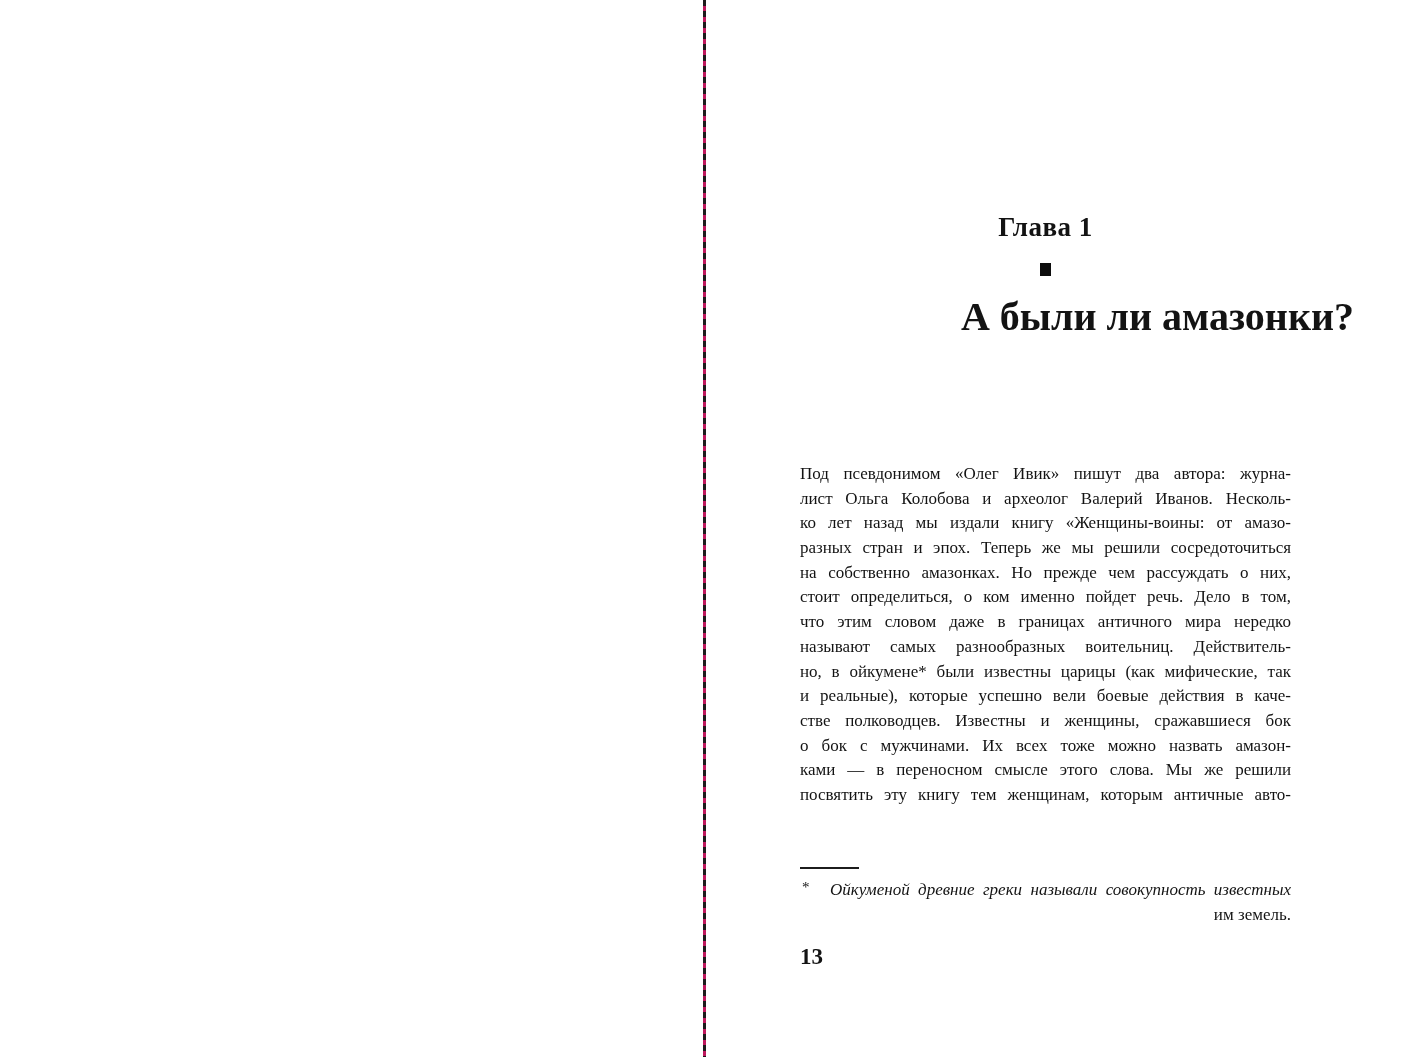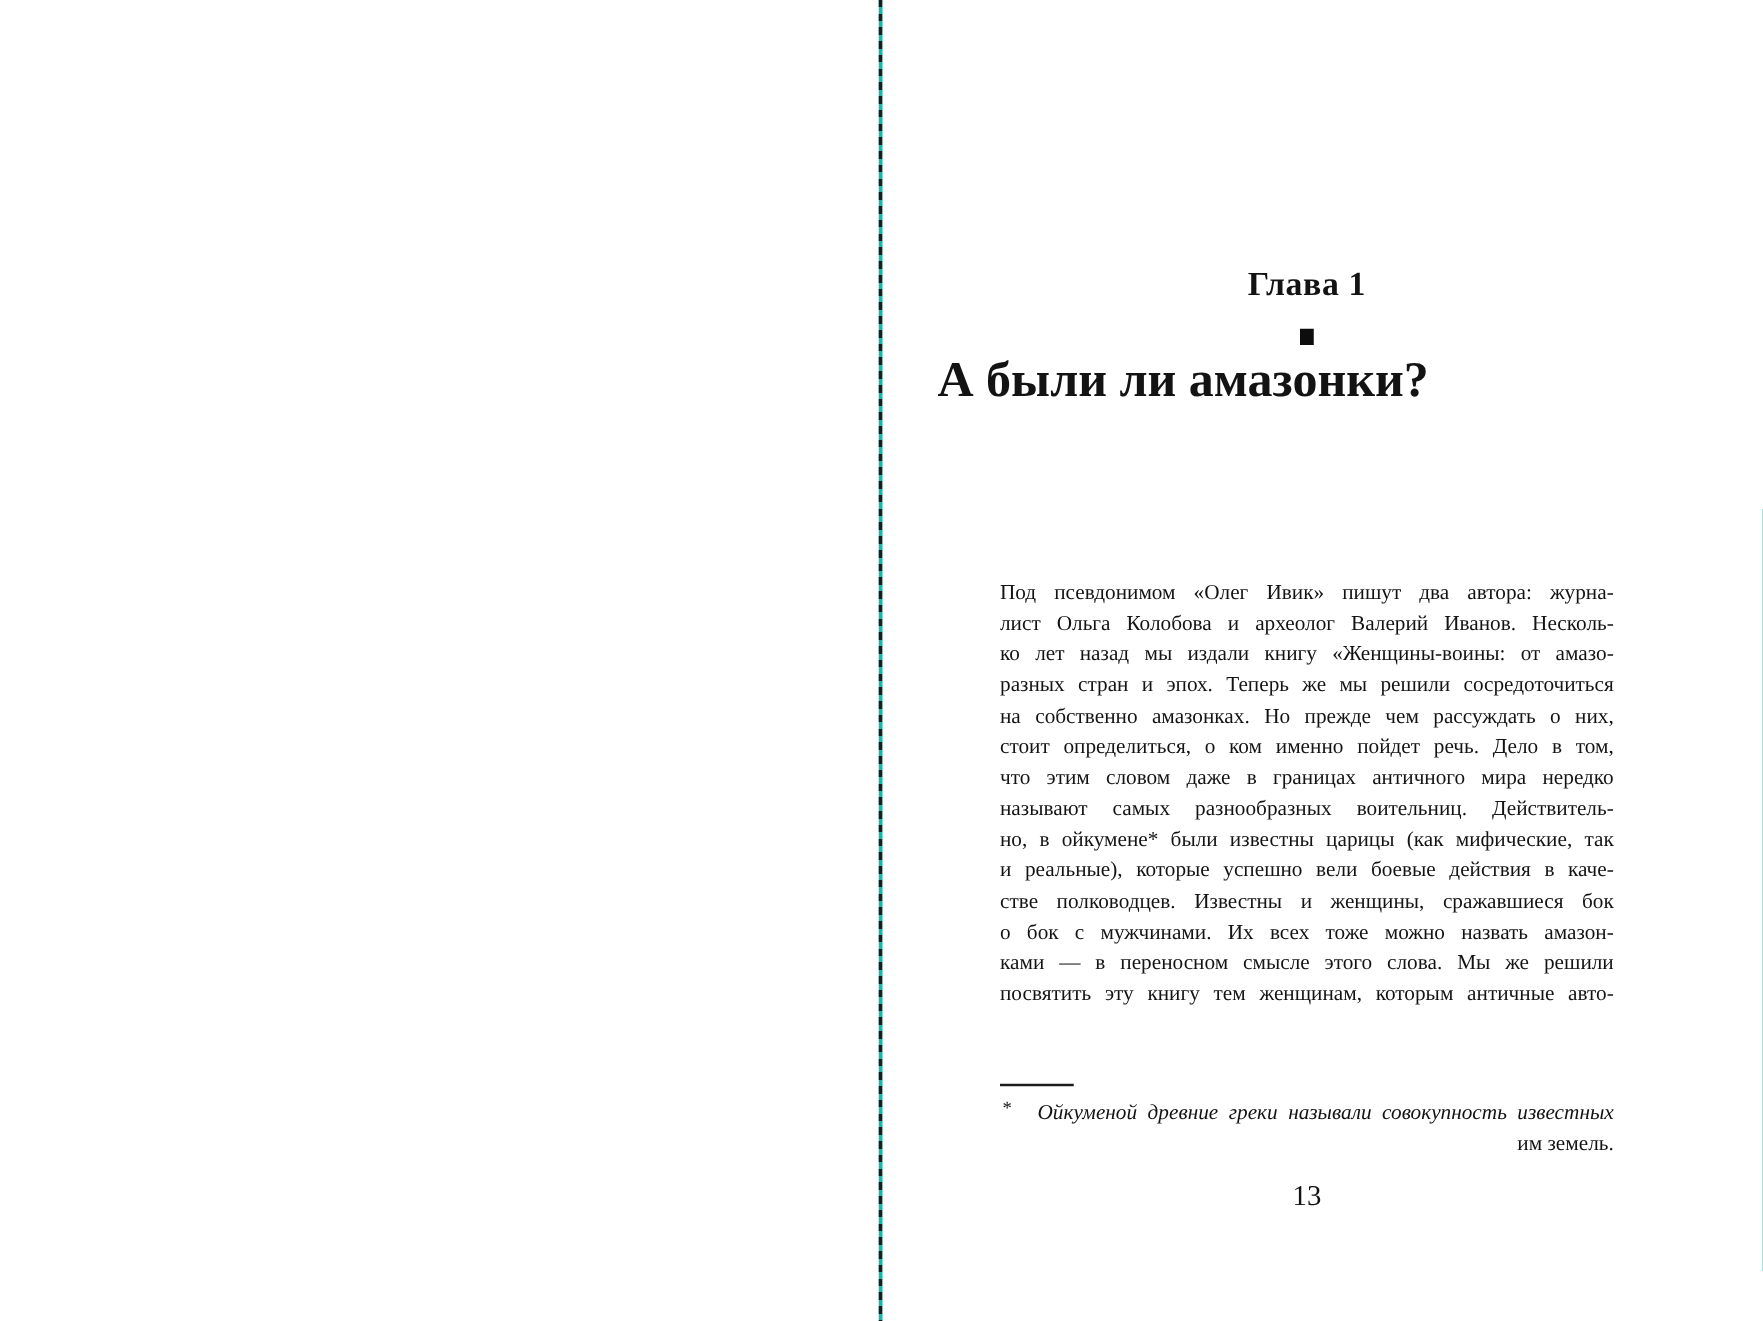--- a/index.html
+++ b/index.html
@@ -4,21 +4,21 @@
 <style>
   html, body {
     margin: 0;
     padding: 0;
     background: #ffffff;
   }
   .spread {
     position: relative;
     width: 1410px;
     height: 1057px;
-    background: #14b8a6;
+    background: #be185d;
     overflow: hidden;
     font-family: "Liberation Serif", "DejaVu Serif", serif;
     color: #131313;
   }
   .left-page {
     position: absolute;
     left: 0; top: 0;
     width: 703px; height: 1057px;
     background: #ffffff;
   }
@@ -57,22 +57,22 @@
   }
   .ornament {
     display: inline-block;
     width: 11px; height: 13px;
     background: #0d0d0d;
   }
   .title {
     position: absolute;
     left: 44px; top: 280px;
     width: 591px;
-    margin: 0;
-    text-align: left;
+    margin: 13px;
+    text-align: right;
     font-size: 40px;
     font-weight: bold;
   }
   .paragraph {
     position: absolute;
     left: 94px; top: 462px;
     width: 491px;
     font-size: 17px;
     line-height: 24.7px;
   }
@@ -109,23 +109,23 @@
     text-align-last: justify;
     font-style: italic;
   }
   .fn-line-2 {
     text-align: right;
   }
   .page-num {
     position: absolute;
     left: 94px; top: 944px;
     width: 491px;
-    text-align: center;
+    text-align: left;
     font-size: 23px;
-    font-weight: normal;
+    font-weight: bold;
   }
 </style>
 </head>
 <body>
 
 <div class="spread">
 
   <div class="left-page"></div>
 
   <div class="divider"></div>

